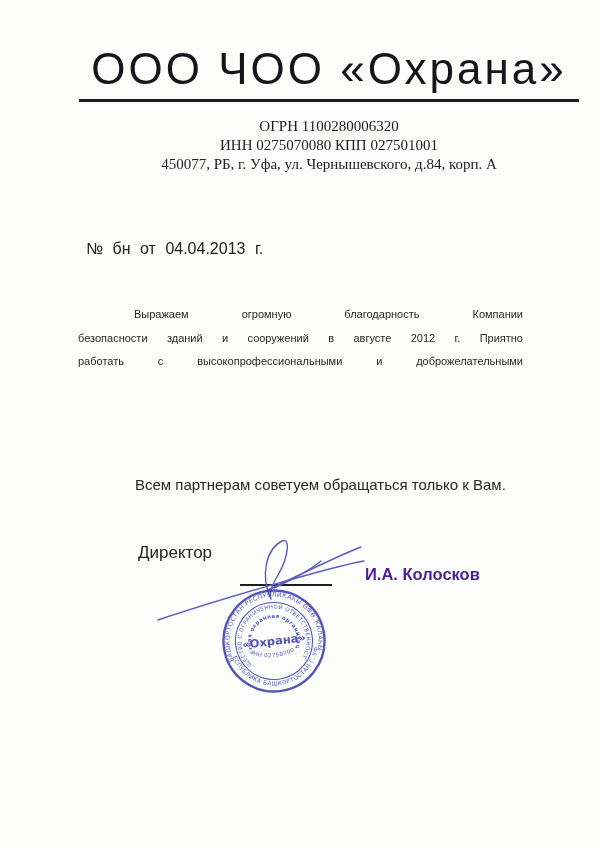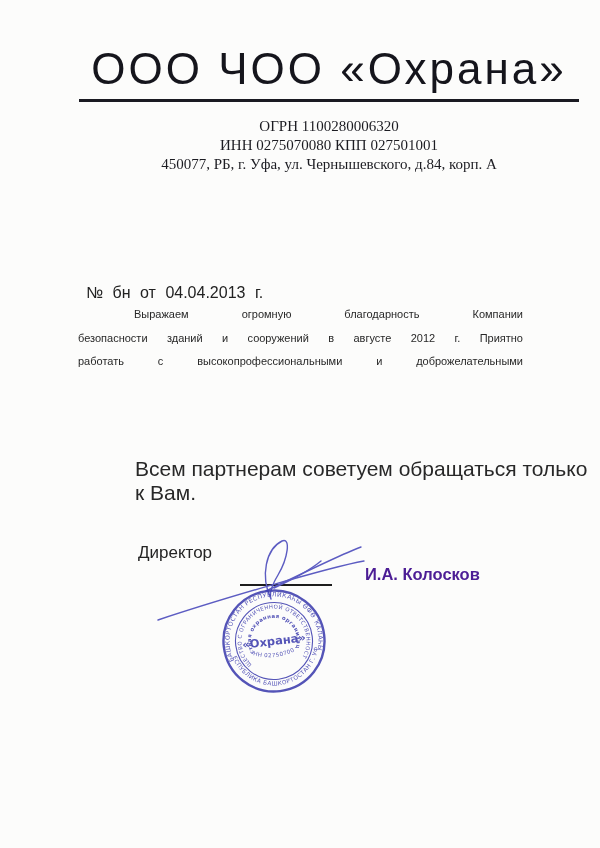--- a/index.html
+++ b/index.html
@@ -33,41 +33,40 @@
     font-size:15px;
     line-height:19px;
     color:#1c1c22;
   }
   
   .refline{
     position:absolute;left:86px;top:240px;
     font-size:16px;
     word-spacing:5px;
     color:#222;
-    margin-top:44px;
   }
   
   .bodytext{
     position:absolute;left:78px;top:303px;width:445px;
     font-size:11px;
     color:#282828;
   }
   .jline{
     text-align:justify;
     text-align-last:justify;
     line-height:23.5px;
     height:23.5px;
     overflow:hidden;
     white-space:normal;
   }
   .jline.first{padding-left:56px;}
   .jline.last{text-align-last:left;}
   .closing{
-    position:absolute;left:135px;top:457px;
-    font-size:21px;
+    position:absolute;left:135px;top:476px;
+    font-size:15px;
     color:#282828;
   }
   
   .director-label{
     position:absolute;left:138px;top:543px;
     font-size:17px;color:#242424;
   }
   .sig-rule{
     position:absolute;left:240px;top:584px;
     width:92px;height:2px;background:#1d1d1d;

